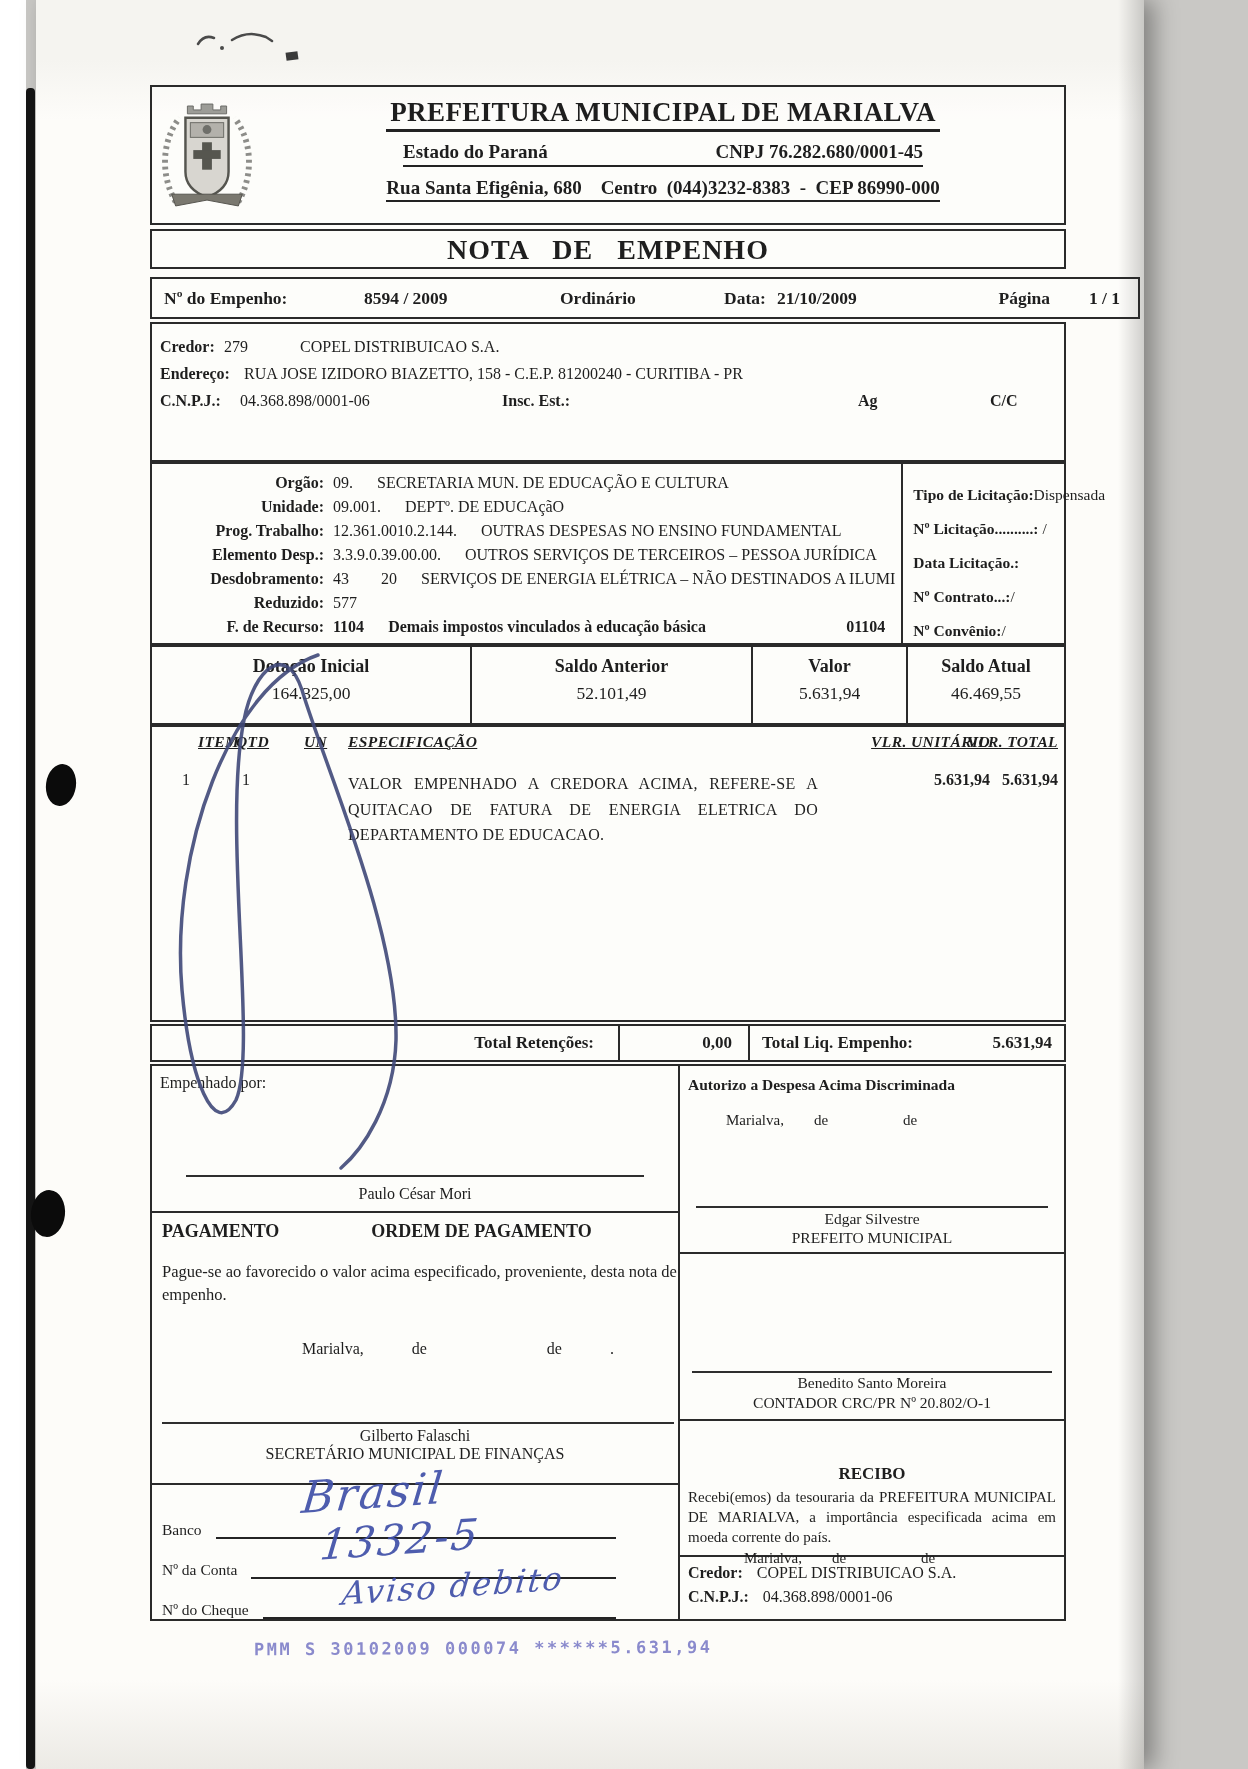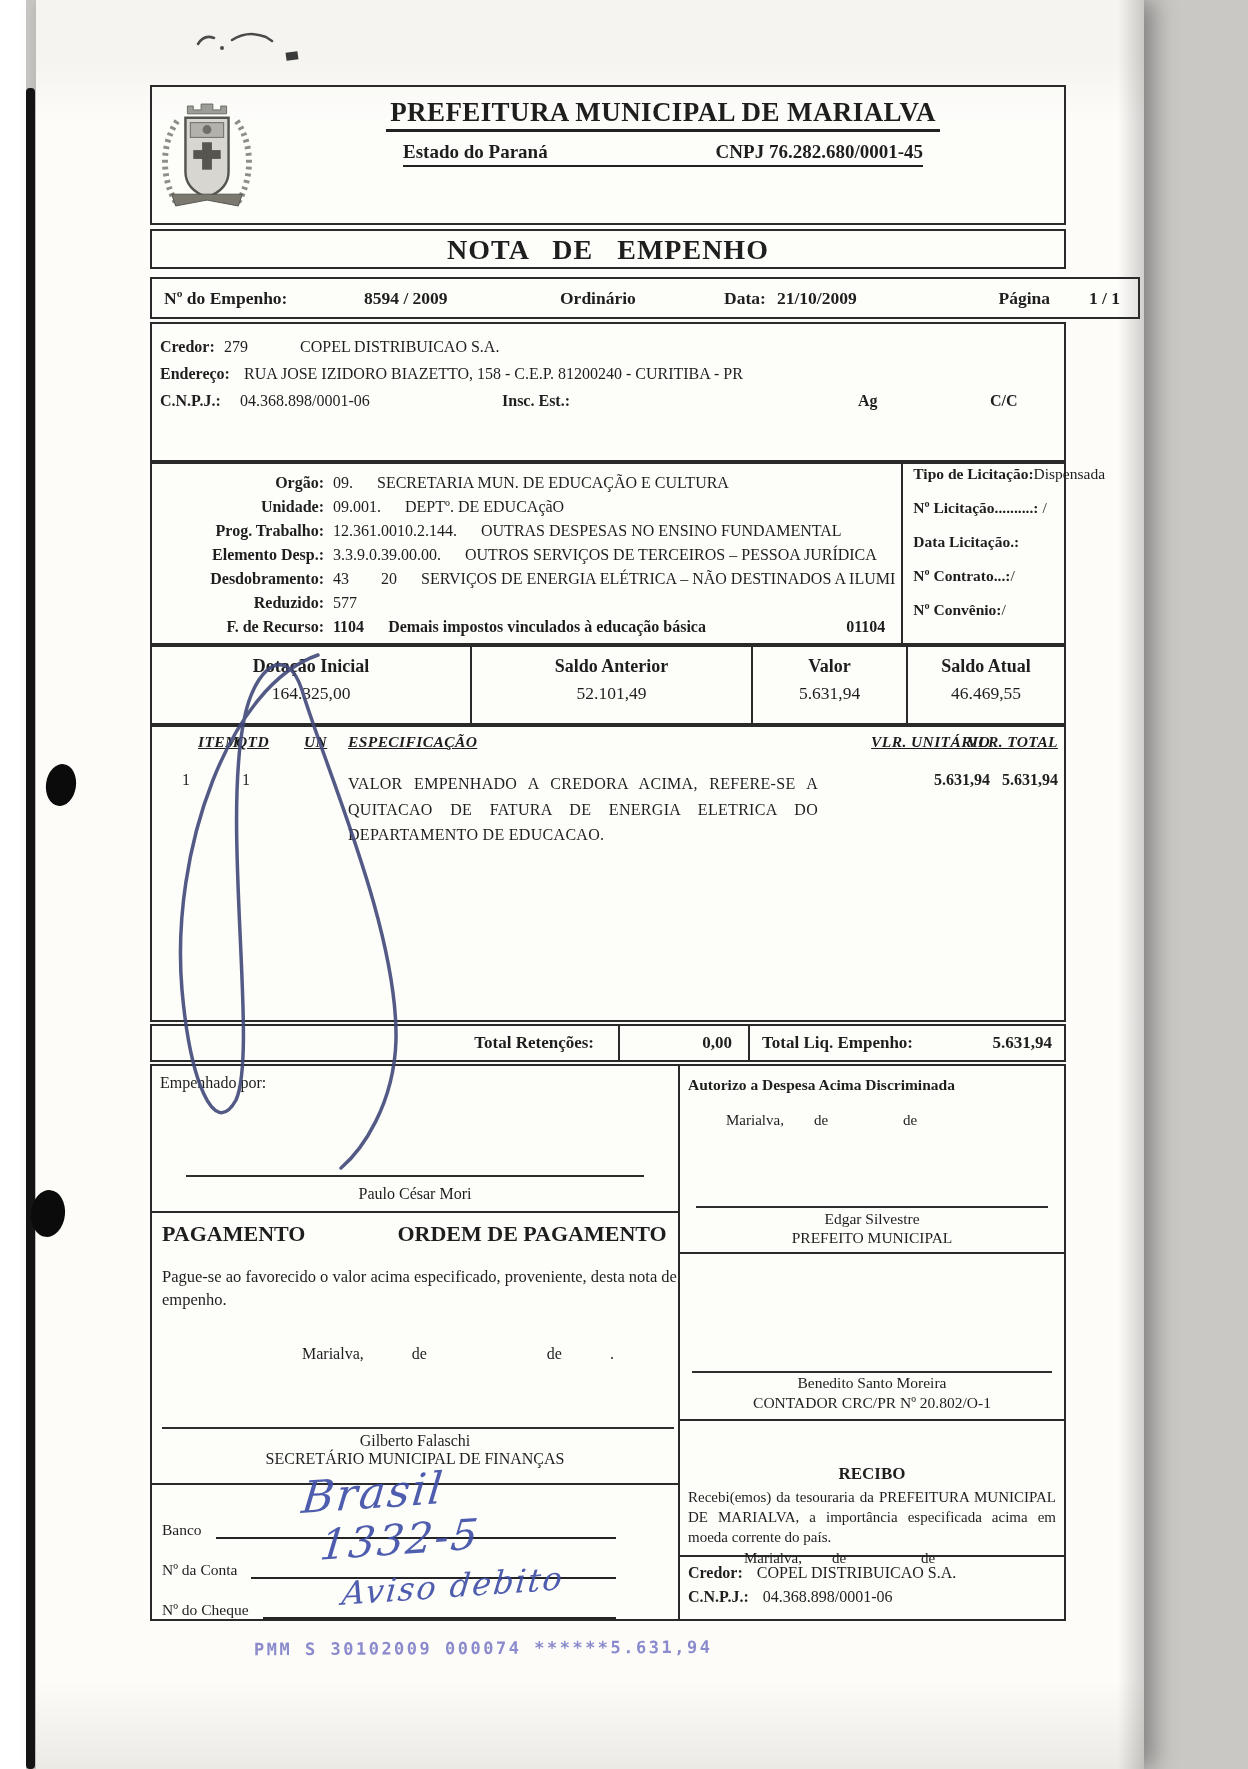--- a/index.html
+++ b/index.html
@@ -60,21 +60,21 @@
 
   
   .orc-box { height:183px; margin-top:0; display:flex; font-size:16px; }
   .orc-left { flex:1; padding:10px 6px 16px 0; }
   .orc-row { display:flex; height:24px; align-items:baseline; }
   .orc-row .ol { width:172px; text-align:right; font-weight:bold; flex:0 0 172px; }
   .orc-row .oc { margin-left:9px; white-space:pre; }
   .orc-row .od { margin-left:24px; white-space:nowrap; }
   .orc-row .oextra { margin-left:auto; font-weight:bold; padding-right:10px; }
   .od-bold { font-weight:bold; }
-  .orc-right { flex:0 0 233px; border-left:2px solid #2a2a2a; padding:1px 4px 0 10px; }
+  .orc-right { flex:0 0 233px; border-left:2px solid #2a2a2a; padding:22px 4px 0 10px; }
   .lic-row { height:34px; font-size:15.5px; white-space:nowrap; }
 
   
   .saldos-box { height:80px; display:flex; text-align:center; }
   .s-cell { border-right:2px solid #2a2a2a; padding-top:9px; }
   .s-cell:last-child { border-right:none; }
   .s1{width:320px;} .s2{width:281px;} .s3{width:155px;} .s4{flex:1;}
   .s-lab { font-size:18px; font-weight:bold; }
   .s-val { font-size:17.5px; margin-top:6px; }
 
@@ -103,21 +103,21 @@
   .b-left { width:528px; border-right:2px solid #2a2a2a; display:flex; flex-direction:column; }
   .b-right { flex:1; display:flex; flex-direction:column; }
   .sig-line { border-bottom:2px solid #2e2e2e; }
 
   .empenhado { height:150px; border-bottom:2px solid #2a2a2a; position:relative; }
   .empenhado .cap { position:absolute; left:8px; top:8px; }
   .empenhado .sig-line { position:absolute; left:34px; right:34px; bottom:34px; }
   .empenhado .nm { position:absolute; left:0; right:0; bottom:8px; text-align:center; }
 
   .pagamento { height:277px; border-bottom:2px solid #2a2a2a; padding:8px 10px; }
-  .pg-head { display:flex; font-size:22px; font-weight:bold; }
+  .pg-head { display:flex; font-size:18px; font-weight:bold; }
   .pg-head .t2 { margin-left:92px; }
   .pg-text { margin-top:18px; width:575px; font-size:16.5px; line-height:1.4; }
   .pg-data { margin-top:34px; margin-left:140px; }
   .pagamento .sig-line { width:512px; margin:64px auto 0; }
   .pg-nm { text-align:center; margin-top:3px; }
   .pg-cg { text-align:center; font-size:16px; }
 
   .bank { flex:1; position:relative; padding:14px 10px 0; font-size:15.5px; }
   .bk-row { display:flex; align-items:flex-end; height:40px; }
   .bk-row .bl { flex:1; border-bottom:2px solid #242424; margin-left:14px; margin-right:52px; height:24px; }
@@ -176,20 +176,21 @@
             <rect x="36" y="55" width="28" height="9" fill="#56564f"></rect>
             <path d="M14 100 L86 100 L82 112 L50 106 L18 112 Z" fill="#7a786f" stroke="#55544e"></path>
           </svg>
         </div>
         <div class="header-text">
           <div><span class="h-title">PREFEITURA MUNICIPAL DE MARIALVA</span></div>
           <div class="h-sub">
             <span>Estado do Paraná</span>
             <span>CNPJ 76.282.680/0001-45</span>
           </div>
+          <div><span class="h-addr pre">Rua Santa Efigênia, 680    Centro  (044)3232-8383  -  CEP 86990-000</span></div>
         </div>
       </div>
 
       <div class="box title-box">
         <span>NOTA DE EMPENHO</span>
       </div>
 
       <div class="box empenho-box">
         <span class="e-l1">Nº do Empenho:</span>
         <span class="e-num">8594 / 2009</span>

